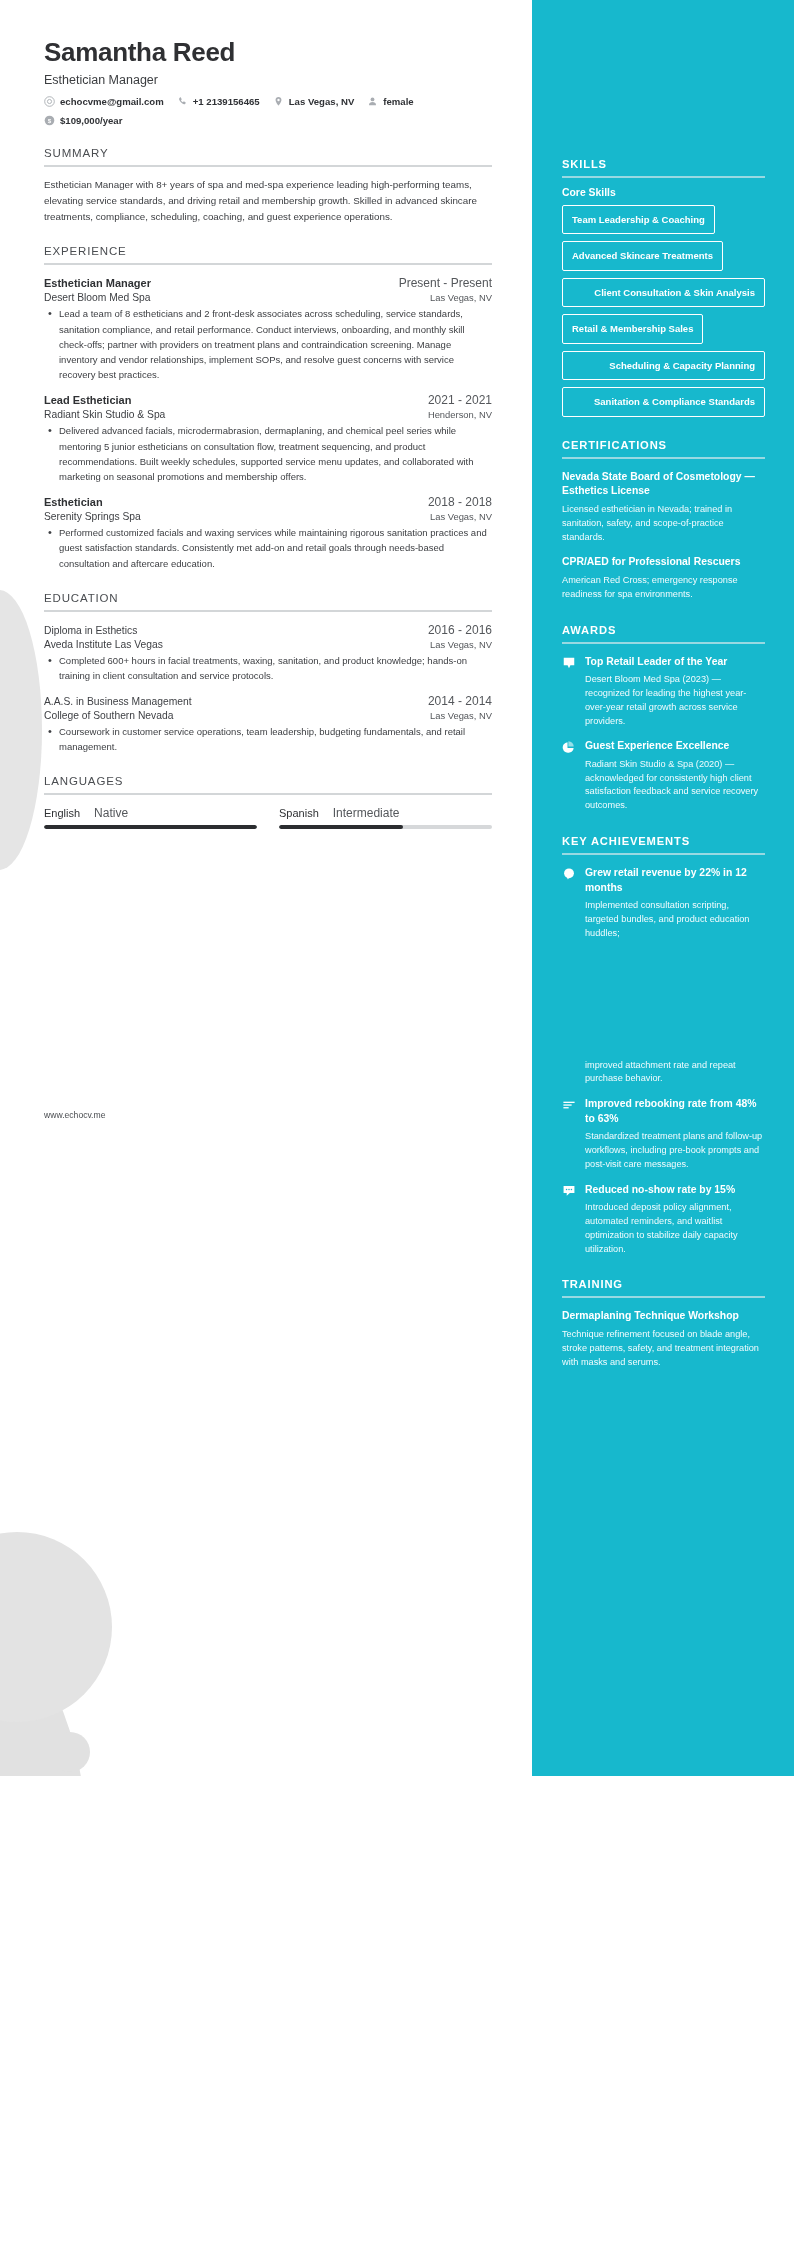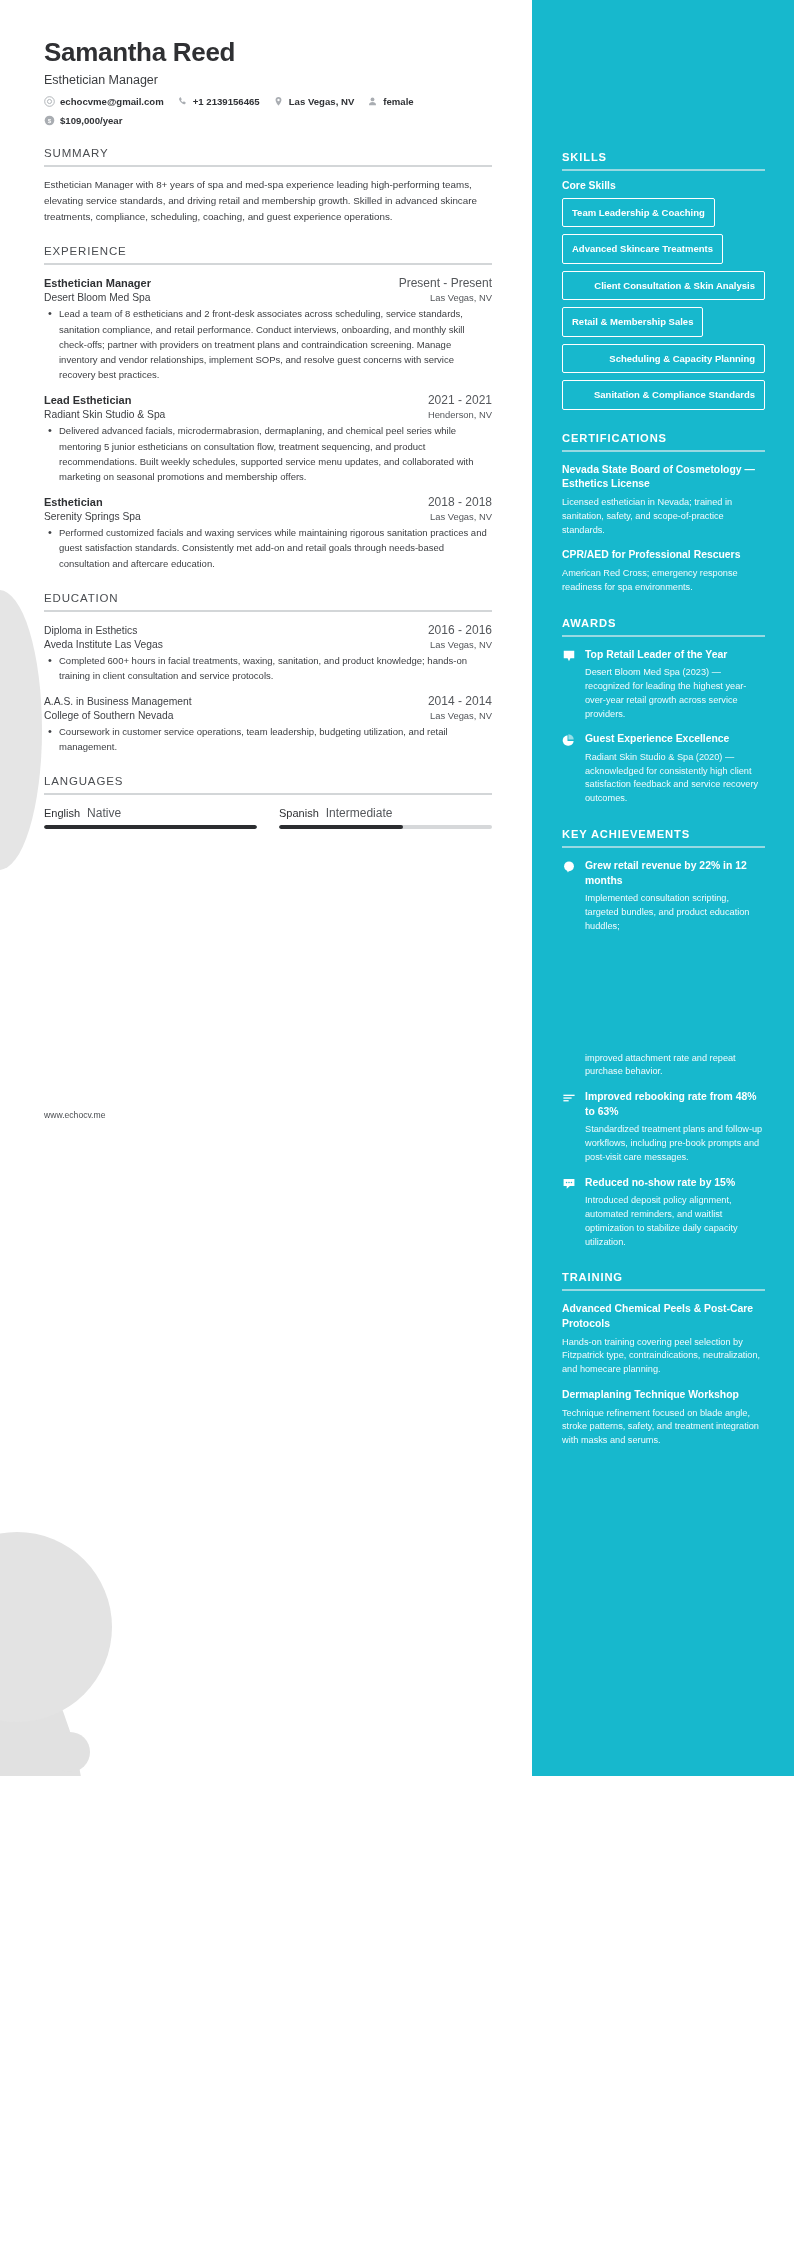--- a/index.html
+++ b/index.html
@@ -169,21 +169,21 @@
     font-size: 11px;
   }
 
   
   .langs {
     margin-top: 11px;
     display: flex;
     gap: 22px;
   }
   .lang { flex: 1; }
-  .lang-top { display: flex; align-items: baseline; gap: 7px; }
+  .lang-top { display: flex; align-items: baseline; gap: 14px; }
   .lang-name { font-size: 11px; color: #2f3134; }
   .lang-level { font-size: 12px; color: #54575b; }
   .lang-bar {
     margin-top: 5px;
     height: 4px;
     border-radius: 2px;
     background: #d6d8da;
     overflow: hidden;
   }
   .lang-fill { height: 100%; background: #2b2d30; border-radius: 2px; }
@@ -202,21 +202,21 @@
   
   .rail-inner {
     position: absolute;
     right: 0;
     top: 0;
     width: 262px;
     padding: 0 29px 0 30px;
     z-index: 4;
     color: #ffffff;
   }
-  .r-sec { margin-top: 1px; }
+  .r-sec { margin-top: 8px; }
   .r-sec-h {
     font-size: 11.2px;
     letter-spacing: 0.85px;
     font-weight: 700;
     color: #ffffff;
     text-transform: uppercase;
   }
   .r-rule {
     margin-top: 6px;
     height: 2px;
@@ -420,21 +420,21 @@
       <div class="entry">
         <div class="entry-row">
           <div class="e-org">A.A.S. in Business Management</div>
           <div class="e-dates">2014  -  2014</div>
         </div>
         <div class="entry-row">
           <div class="e-org">College of Southern Nevada</div>
           <div class="e-loc">Las Vegas, NV</div>
         </div>
         <ul class="bullets">
-          <li>Coursework in customer service operations, team leadership, budgeting utilization, and retail management.</li>
+          <li>Coursework in customer service operations, team leadership, budgeting fundamentals, and retail management.</li>
         </ul>
       </div>
     </div>
 
     <div class="sec">
       <div class="sec-h">LANGUAGES</div>
       <div class="sec-rule"></div>
       <div class="langs">
         <div class="lang">
           <div class="lang-top">
@@ -563,24 +563,20 @@
           <div class="r-item-title">Reduced no-show rate by 15%</div>
           <div class="r-item-desc">Introduced deposit policy alignment, automated reminders, and waitlist optimization to stabilize daily capacity utilization.</div>
         </div>
       </div>
     </div>
 
     <div class="r-sec" style="margin-top:22px;">
       <div class="r-sec-h">TRAINING</div>
       <div class="r-rule"></div>
       <div class="r-item">
-        <div class="r-item-title">Advanced Chemical Peels &amp; Post-Care Protocols</div>
-        <div class="r-item-desc">Hands-on training covering peel selection by Fitzpatrick type, contraindications, neutralization, and homecare planning.</div>
-      </div>
-      <div class="r-item">
         <div class="r-item-title">Dermaplaning Technique Workshop</div>
         <div class="r-item-desc">Technique refinement focused on blade angle, stroke patterns, safety, and treatment integration with masks and serums.</div>
       </div>
     </div>
   </div>
 
   <div class="footer footer-1">www.echocv.me</div>
   <div class="footer footer-2">www.echocv.me</div>
 
 </div>

